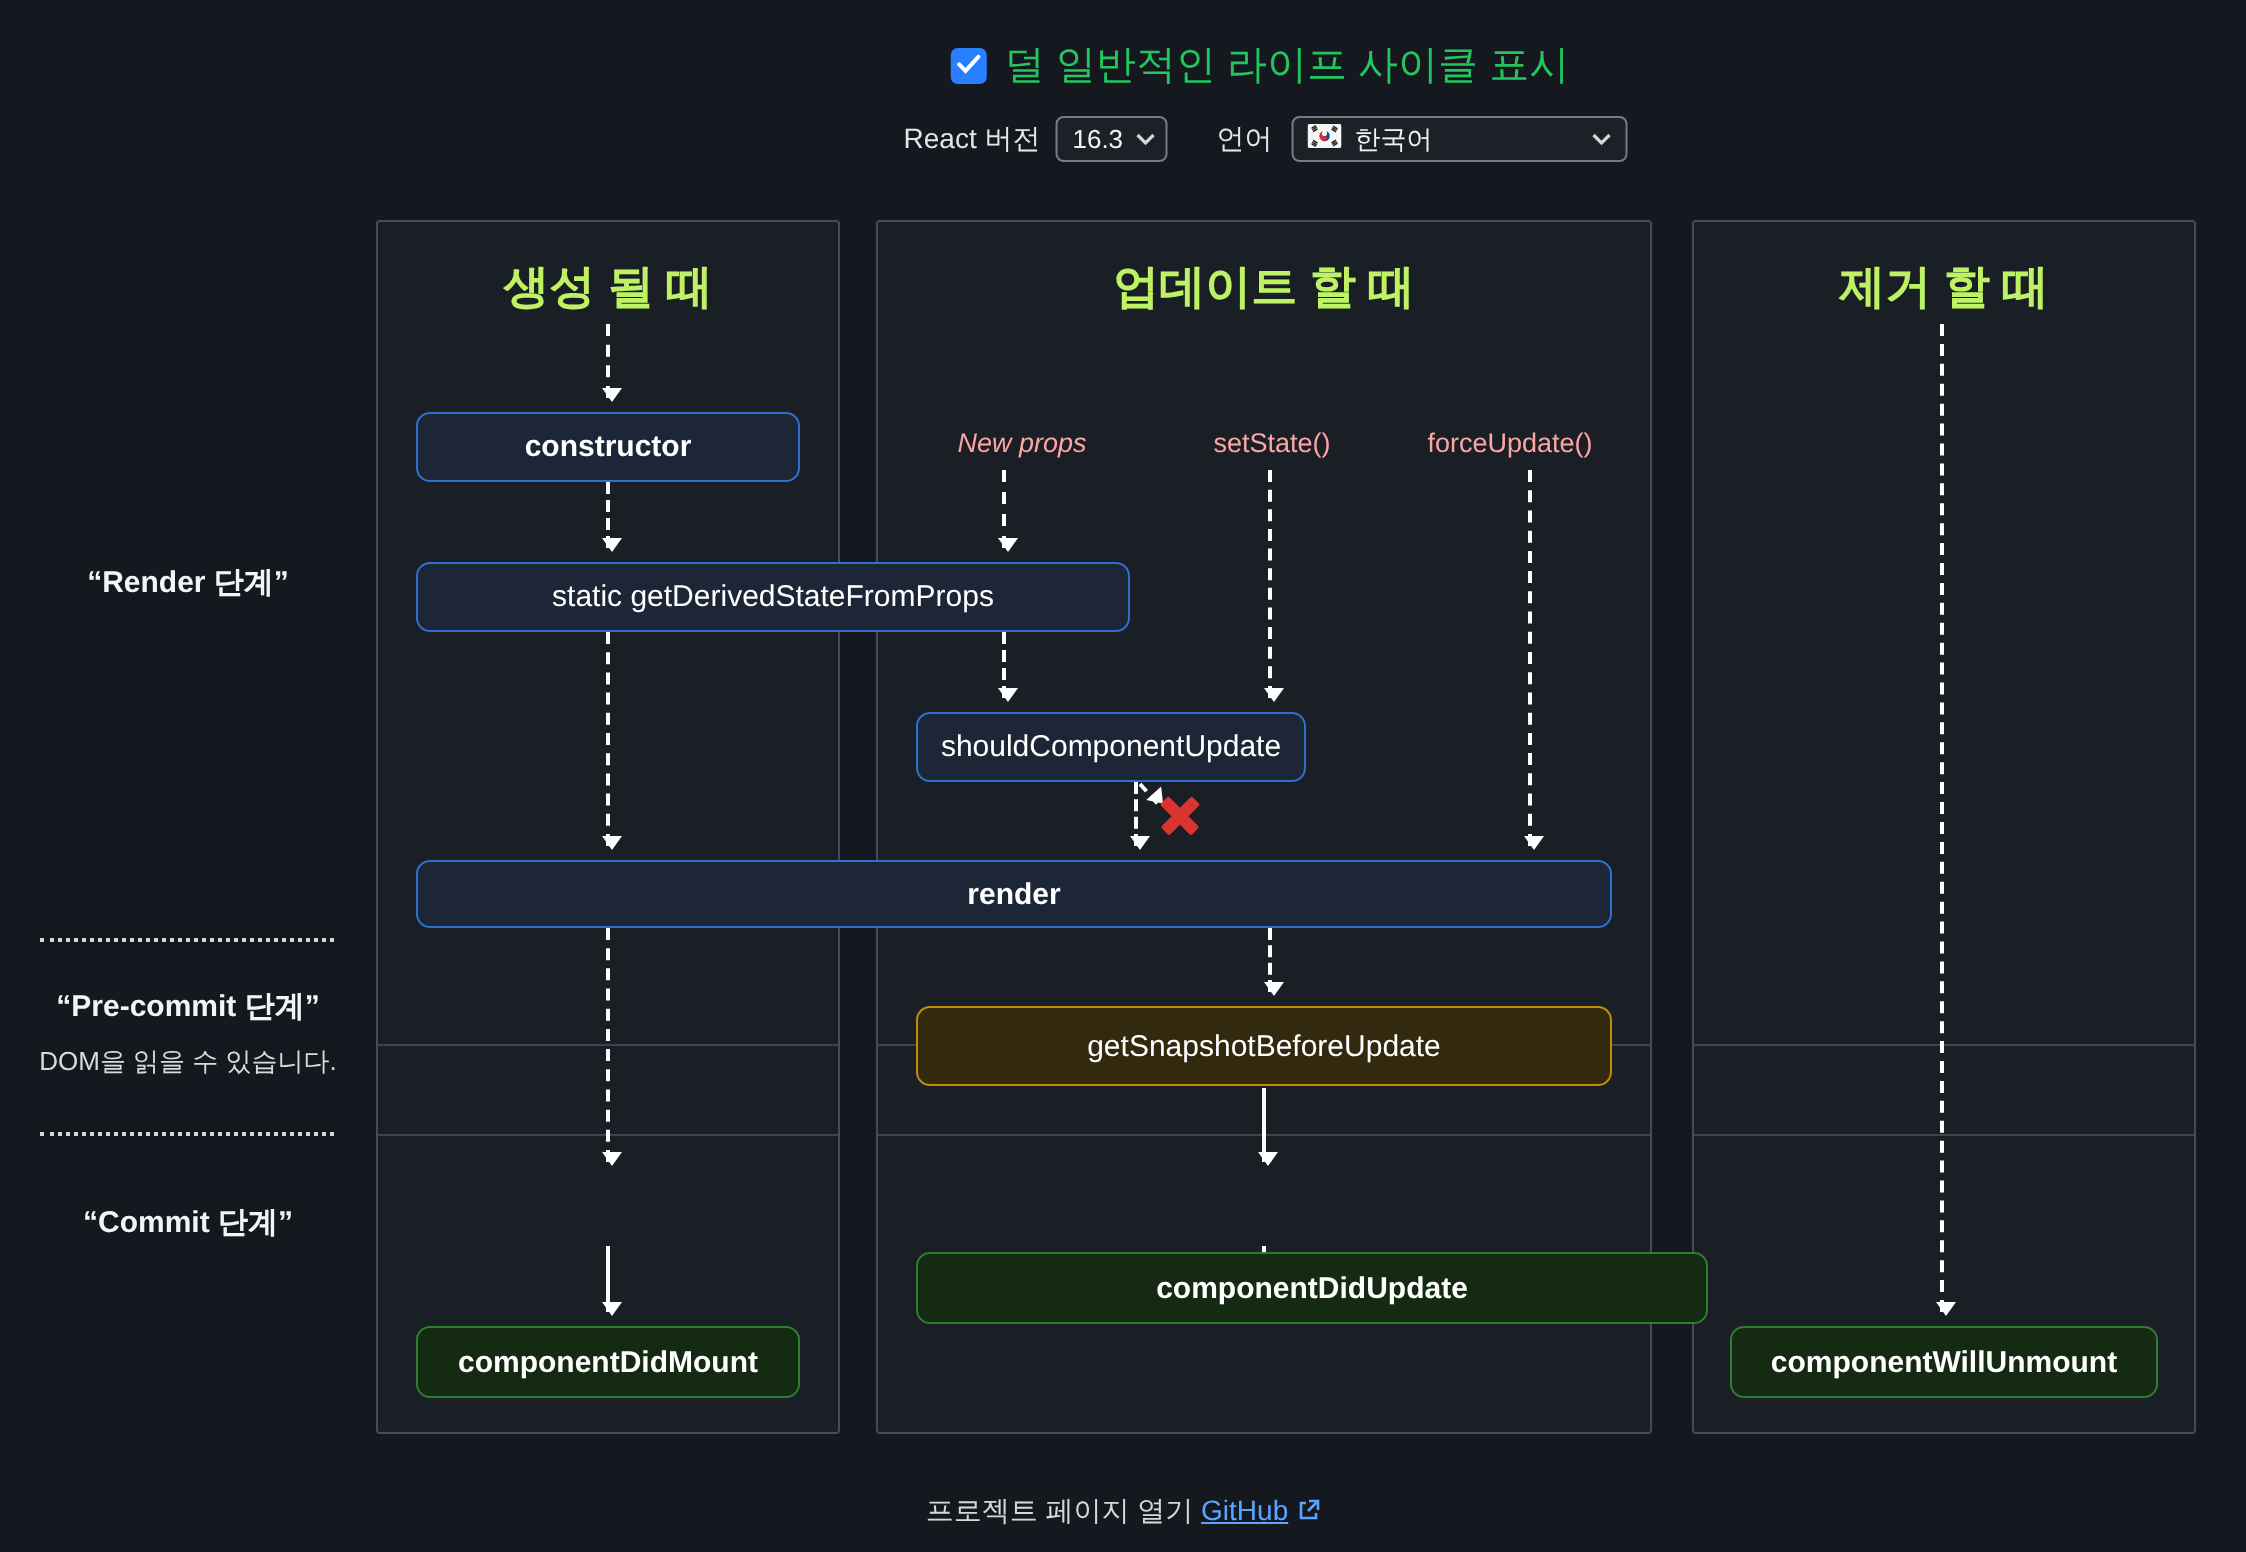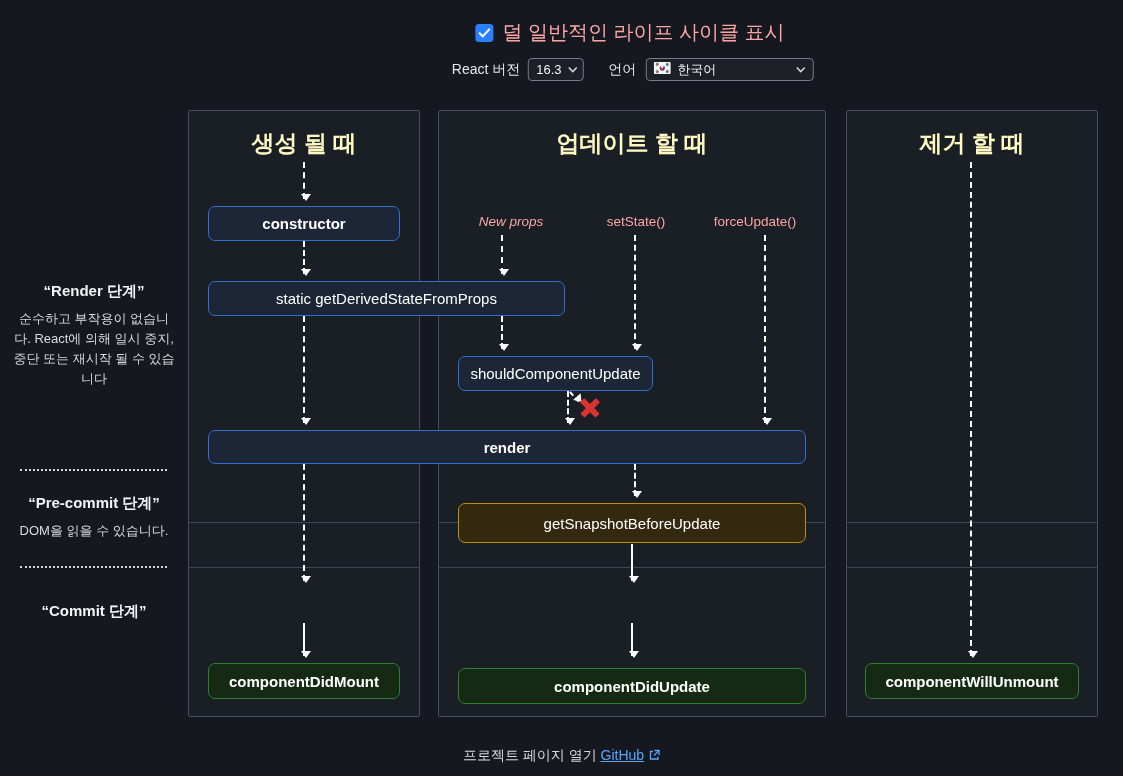--- a/index.html
+++ b/index.html
@@ -5,41 +5,41 @@
   * { margin:0; padding:0; box-sizing:border-box; }
   html,body { width:1123px; height:776px; overflow:hidden; }
   body { background:#15181e; font-family:"Liberation Sans", sans-serif; color:#e9ecef; }
   .page { position:relative; width:1123px; height:776px; }
 
   
   .toggle-row { position:absolute; top:19px; left:630px; transform:translateX(-50%);
     display:flex; align-items:center; gap:9px; white-space:nowrap; }
   .checkbox { width:18px; height:18px; background:#2a7fff; border-radius:3.5px;
     display:flex; align-items:center; justify-content:center; flex:0 0 auto; cursor:pointer; }
-  .toggle-label { font-size:20px; color:#fca5a5; cursor:pointer; }
+  .toggle-label { font-size:20px; color:#22c55e; cursor:pointer; }
   .controls-row { position:absolute; top:58px; left:633px; transform:translateX(-50%);
     display:flex; align-items:center; gap:8px; font-size:14px; color:#e2e5e9; white-space:nowrap; }
   .select { height:23px; background:#1d2127; border:1px solid #767b85; border-radius:4px;
     display:flex; align-items:center; gap:6px; padding:0 7px; font-size:13px; color:#f0f2f4; cursor:pointer; }
   .select .chev { margin-left:auto; display:flex; }
   .sel-version { width:56px; }
   .sel-language { width:168px; margin-left:2px; }
   .controls-row .lbl2 { margin-left:16px; }
   .flag { border-radius:1px; flex:0 0 auto; }
 
   
   .side-block { position:absolute; left:12px; width:164px; text-align:center; }
   .side-title { font-size:15px; font-weight:bold; color:#f2f4f6; margin-bottom:8px; }
   .side-desc { font-size:13px; line-height:1.55; color:#d8dbde; }
   .dotted-sep { position:absolute; left:20px; width:147px; border-top:2px dotted #d5d8db; }
 
   
   .panel { position:absolute; top:110px; height:607px; background:#1a1e25;
     border:1px solid #474d57; border-radius:2px; }
-  .panel h2 { text-align:center; font-size:23px; font-weight:bold; color:#fef9c3; padding-top:17px; }
+  .panel h2 { text-align:center; font-size:23px; font-weight:bold; color:#bef264; padding-top:17px; }
   .phase-line { position:absolute; left:0; right:0; height:1px; background:#3f454f; }
   .pl-1 { top:411px; } .pl-2 { top:456px; }
 
   
   .node { position:absolute; display:flex; align-items:center; justify-content:center;
     border-radius:7px; font-size:15px; color:#fff; cursor:pointer; }
   .blue   { background:#1c2636; border:1.5px solid #2e6fd0;text-align:right; }
   .yellow { background:#33290f; border:1.5px solid #bf8d0a; }
   .green  { background:#152a13; border:1.5px solid #2f7d33; }
   .bold { font-weight:bold; } .italic { font-style:italic; }
@@ -112,21 +112,20 @@
       <span class="chev">
         <svg width="10" height="7" viewBox="0 0 10 7">
             <path d="M1 1.5 L5 5.5 L9 1.5" stroke="#d2d6db" stroke-width="1.6" fill="none"></path>
           </svg>
       </span>
     </span>
   </div>
 
   <div class="side-block" style="top:282px;">
     <div class="side-title">“Render 단계”</div>
-    <div class="side-desc">순수하고 부작용이 없습니다. React에 의해 일시 중지, 중단 또는 재시작 될 수 있습니다</div>
   </div>
   <div class="dotted-sep" style="top:469px;"></div>
   <div class="side-block" style="top:494px;">
     <div class="side-title">“Pre-commit 단계”</div>
     <div class="side-desc">DOM을 읽을 수 있습니다.</div>
   </div>
   <div class="dotted-sep" style="top:566px;"></div>
   <div class="side-block" style="top:602px;">
     <div class="side-title">“Commit 단계”</div>
   </div>
@@ -173,21 +172,21 @@
       <i class="b1"></i>
       <i class="b2"></i>
     </span>
 
   <div class="node blue bold" style="left:208px; top:206px; width:192px; height:35px;">constructor</div>
   <div class="node blue" style="left:208px; top:281px; width:357px; height:35px;">static getDerivedStateFromProps</div>
   <div class="node blue" style="left:458px; top:356px; width:195px; height:35px;">shouldComponentUpdate</div>
   <div class="node blue bold" style="left:208px; top:430px; width:598px; height:34px;">render</div>
   <div class="node yellow" style="left:458px; top:503px; width:348px; height:40px;">getSnapshotBeforeUpdate</div>
   <div class="node green bold" style="left:208px; top:663px; width:192px; height:36px;">componentDidMount</div>
-  <div class="node green bold" style="left:458px; top:668px; width:348px; height:36px;">componentDidUpdate</div>
+  <div class="node green bold" style="left:458px; top:626px; width:396px; height:36px;">componentDidUpdate</div>
   <div class="node green bold" style="left:865px; top:663px; width:214px; height:36px;">componentWillUnmount</div>
 
   <div class="footer">
     <span>프로젝트 페이지 열기</span>
     <a>GitHub</a><span class="ext"><svg width="12" height="12" viewBox="0 0 12 12">
           <path d="M5 2.5 H2.5 V10 H10 V7.5" stroke="#58a6ff" stroke-width="1.3" fill="none"></path>
           <path d="M6.5 1.5 H11 V6" stroke="#58a6ff" stroke-width="1.3" fill="none"></path>
           <path d="M11 1.5 L6 6.5" stroke="#58a6ff" stroke-width="1.3"></path>
         </svg></span>
   </div>

